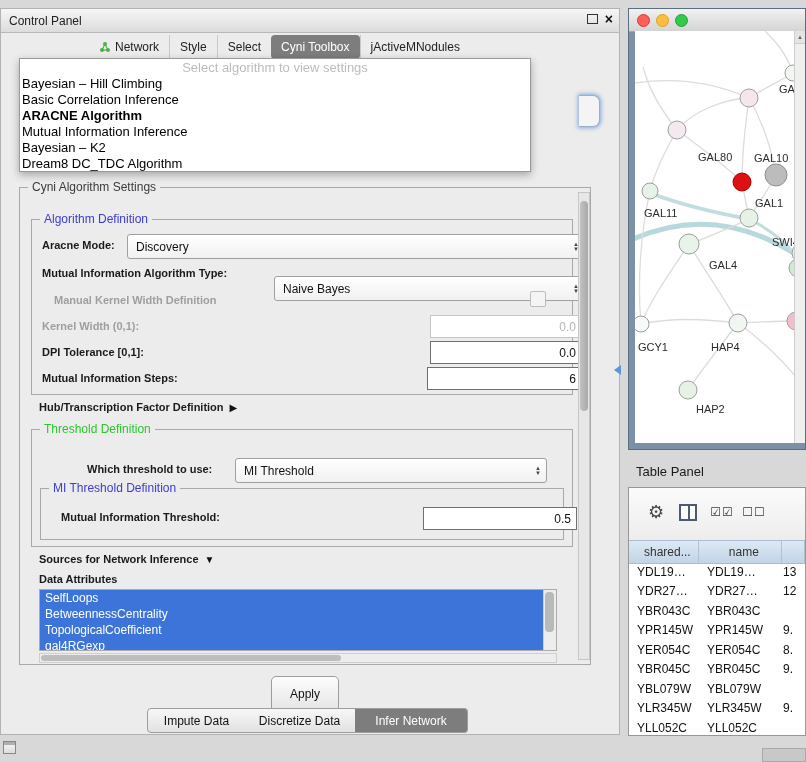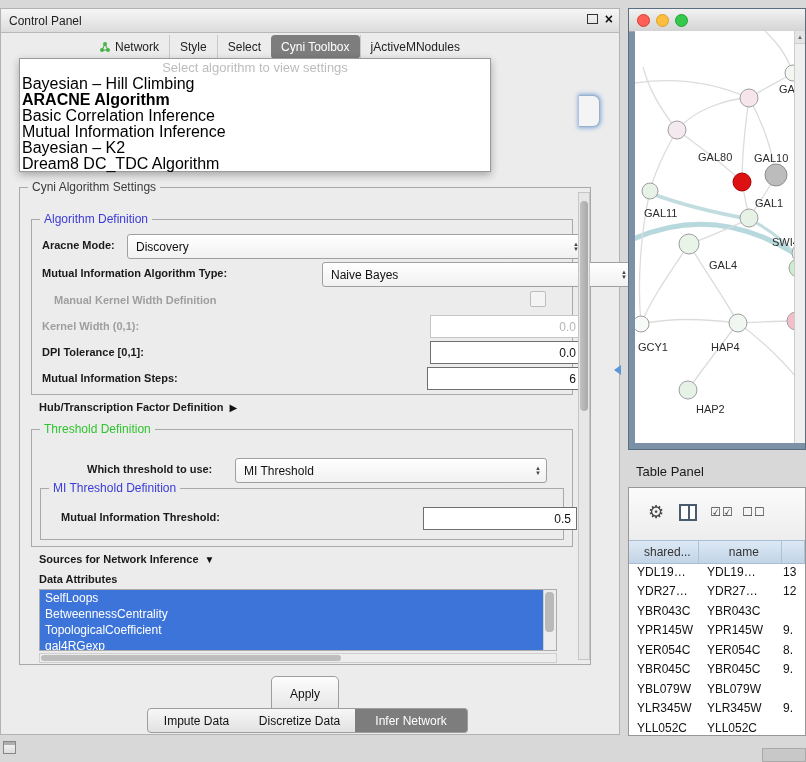--- a/index.html
+++ b/index.html
@@ -18,24 +18,24 @@
   .close-btn{font-size:14px;font-weight:bold;color:#111;line-height:12px;cursor:default;}
 
   .cp-tabs{left:88px;top:26px;height:24px;display:flex;align-items:stretch;}
   .cp-tab{display:flex;align-items:center;gap:4px;padding:0 10px;font-size:12px;color:#222;
     background:transparent;}
   .cp-tab + .cp-tab{border-left:1px solid #c9c9c9;}
   .cp-tab.sel{background:#7d7d7d;color:#fff;border-radius:4px;border-left:none;}
   .tab-net-icon{display:inline-flex;}
 
   
-  .algo-popup{left:18px;top:49px;width:472px;height:114px;background:#fff;
+  .algo-popup{left:18px;top:49px;width:512px;height:114px;background:#fff;
     border:1px solid #9a9a9a;box-shadow:0 3px 8px rgba(0,0,0,.3);z-index:60;padding-top:1px;}
   .popup-header{height:16px;line-height:16px;text-align:center;color:#bcbcbc;font-size:13px;}
-  .popup-item{height:16px;line-height:16px;font-size:16px;color:#000;padding-left:2px;}
+  .popup-item{height:16px;line-height:16px;font-size:13px;color:#000;padding-left:2px;}
   .popup-item.sel{font-weight:bold;}
 
   .obscured-frag{left:578px;top:86px;width:21px;height:32px;background:#f4f4f4;
     border:1px solid #9ab0c6;border-left:none;border-radius:0 7px 7px 0;
     box-shadow:0 0 4px 1px rgba(100,150,220,.8);z-index:5;}
 
   
   .grp{border:1px solid #a9a9a9;}
   .grp-title{position:absolute;top:-8px;left:8px;background:#ececec;padding:0 4px;
     font-size:12px;white-space:nowrap;}
@@ -180,22 +180,22 @@
         </div>
         <div class="cp-tab">
           <span>jActiveMNodules</span>
         </div>
       </div>
 
     <div class="abs algo-popup">
       <div class="popup-header">Select algorithm to view settings</div>
       <div id="popup-items">
           <div class="popup-item">Bayesian – Hill Climbing</div>
+          <div class="popup-item">Basic Correlation Inference</div>
           <div class="popup-item sel">ARACNE Algorithm</div>
-          <div class="popup-item">Basic Correlation Inference</div>
           <div class="popup-item">Mutual Information Inference</div>
           <div class="popup-item">Bayesian – K2</div>
           <div class="popup-item">Dream8 DC_TDC Algorithm</div>
         </div>
     </div>
 
     <div class="abs obscured-frag"></div>
 
     <div class="abs grp" style="left:18px;top:178px;width:572px;height:478px;">
       <span class="grp-title t-dark">Cyni Algorithm Settings</span>
@@ -207,21 +207,21 @@
       <span class="blabel" style="left:10px;top:19px;">Aracne Mode:</span>
       <div class="combo" style="left:95px;top:14px;width:443px;gap:12px;">
         <span class="val">Discovery</span>
         <span class="combo-arrows">
             <span>▲</span>
             <span>▼</span>
           </span>
       </div>
 
       <span class="blabel" style="left:10px;top:47px;">Mutual Information Algorithm Type:</span>
-      <div class="combo" style="left:242px;top:42px;width:296px;margin-left:48px;">
+      <div class="combo" style="left:242px;top:56px;width:296px;">
         <span class="val">Naive Bayes</span>
         <span class="combo-arrows">
             <span>▲</span>
             <span>▼</span>
           </span>
       </div>
 
       <span class="blabel dis" style="left:10px;top:74px;margin-left:12px;">Manual Kernel Width Definition</span>
       <span class="cbx" style="left:498px;top:71px;"></span>
 

